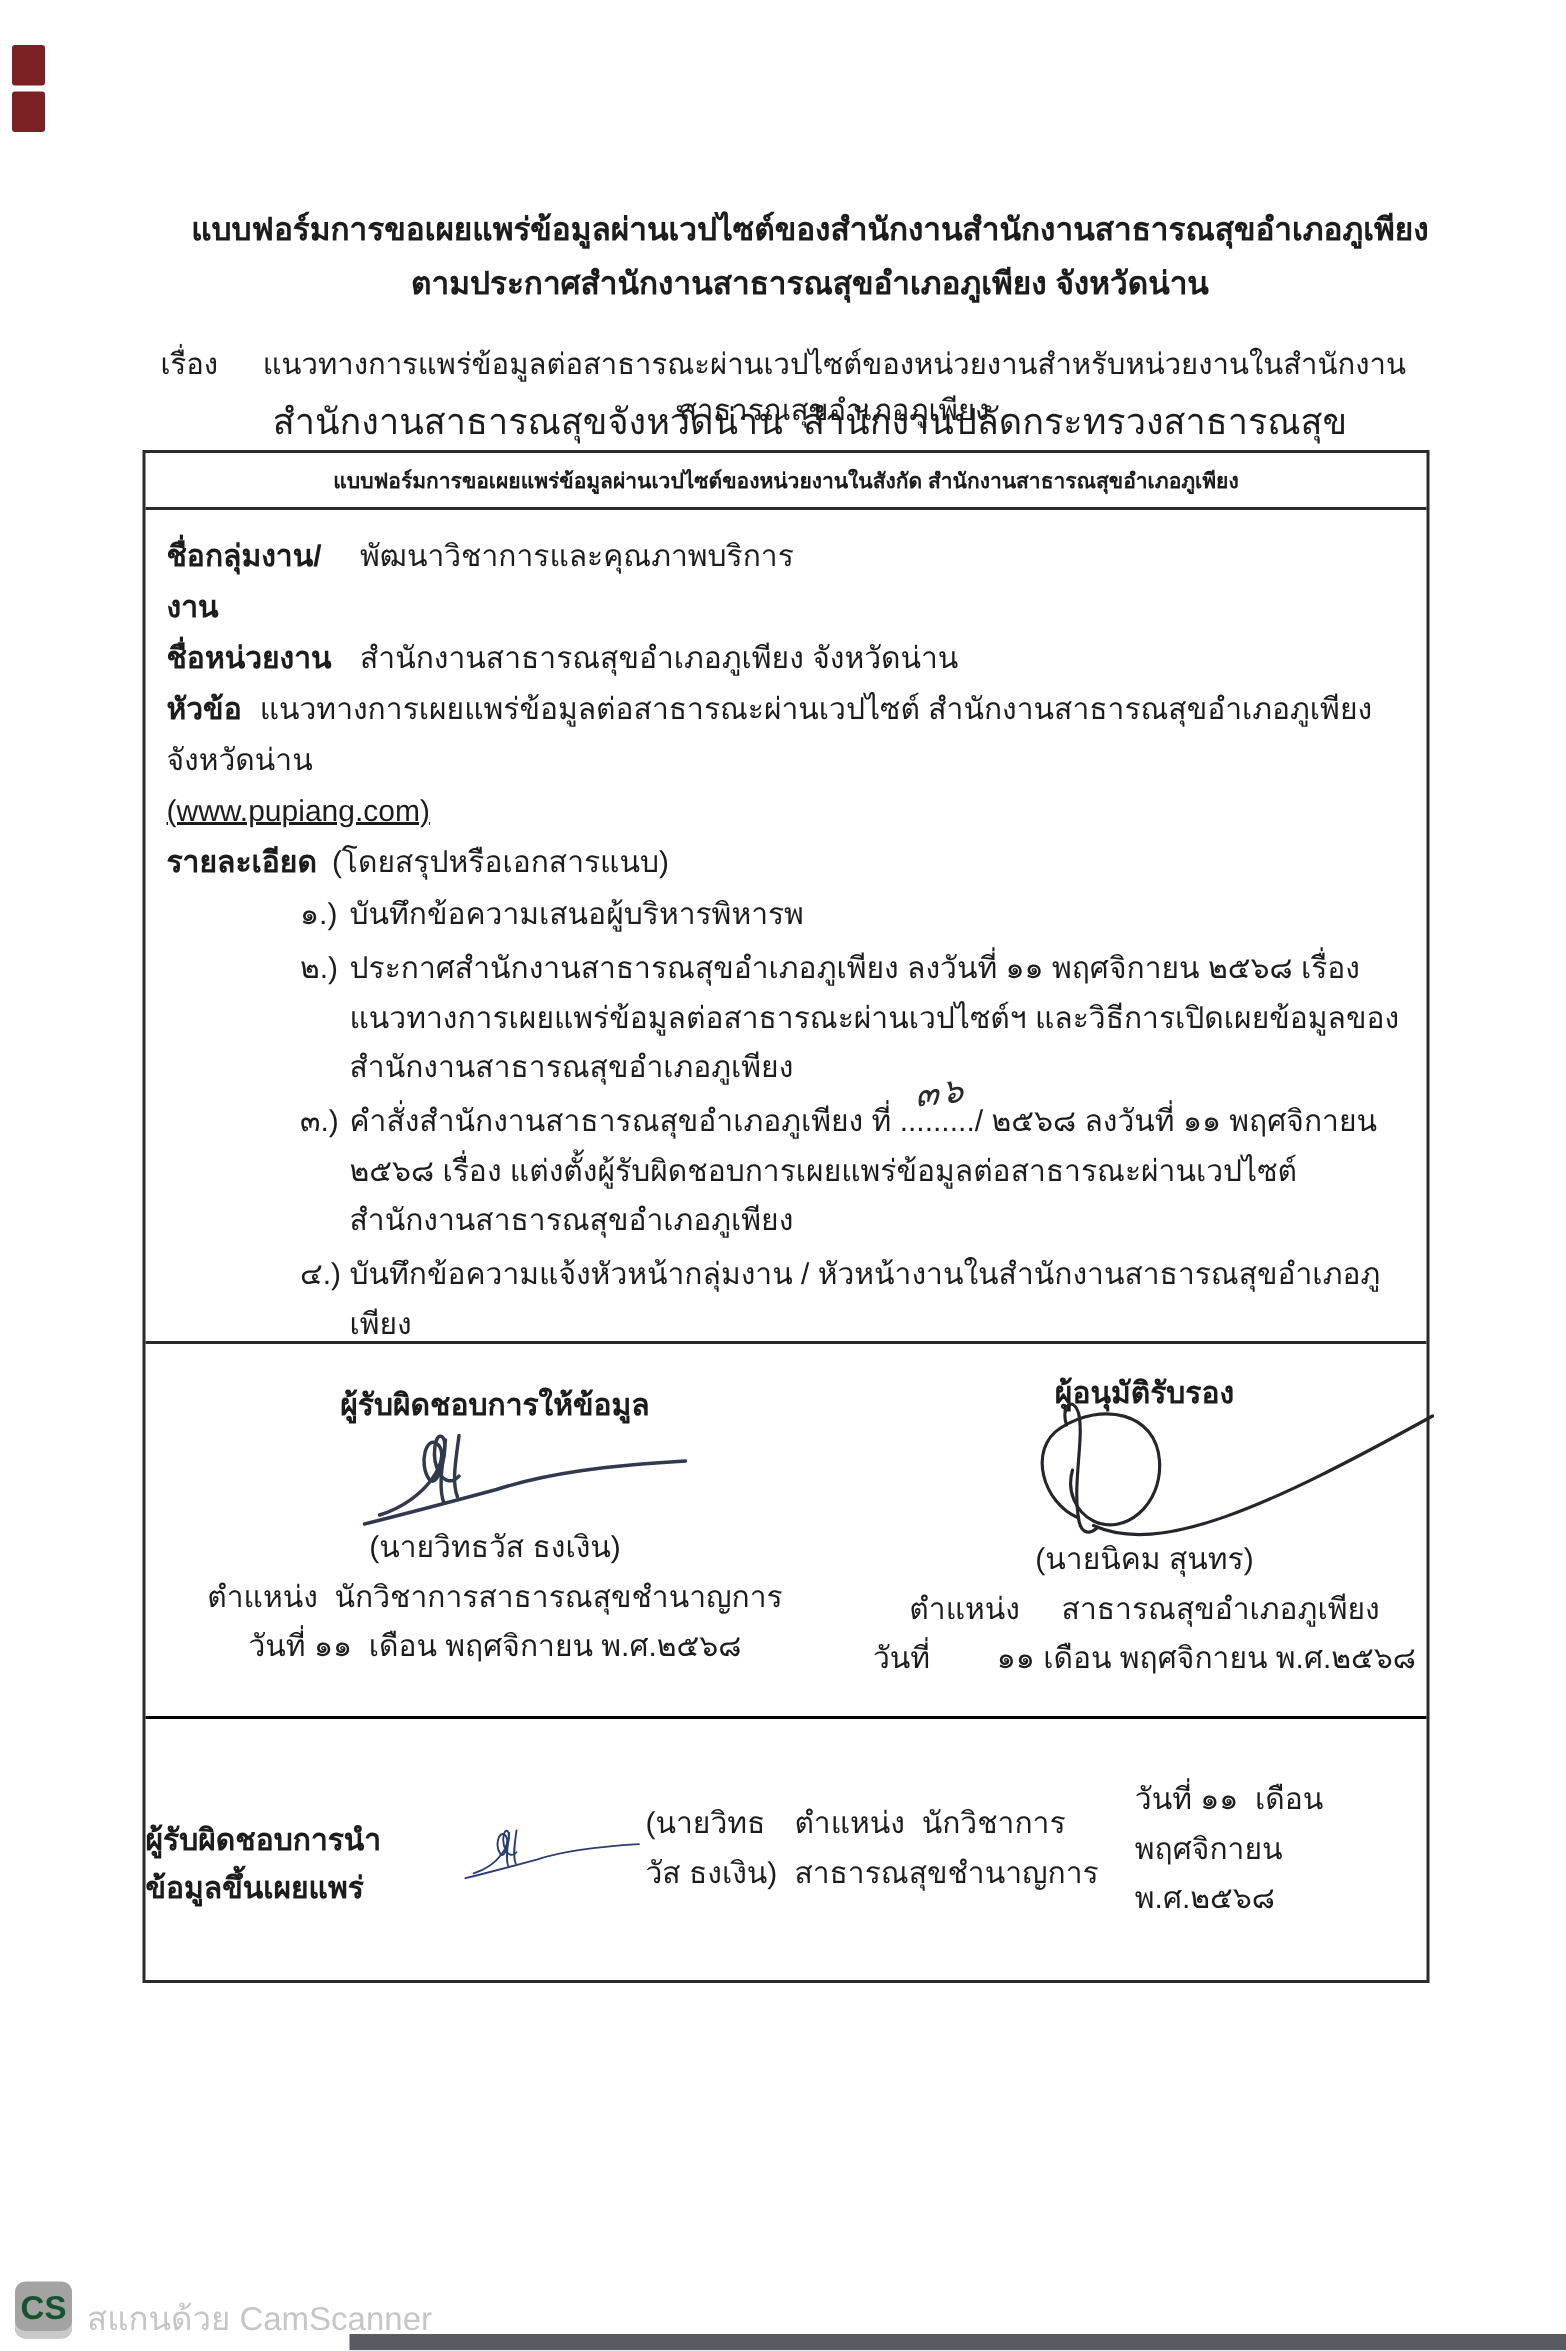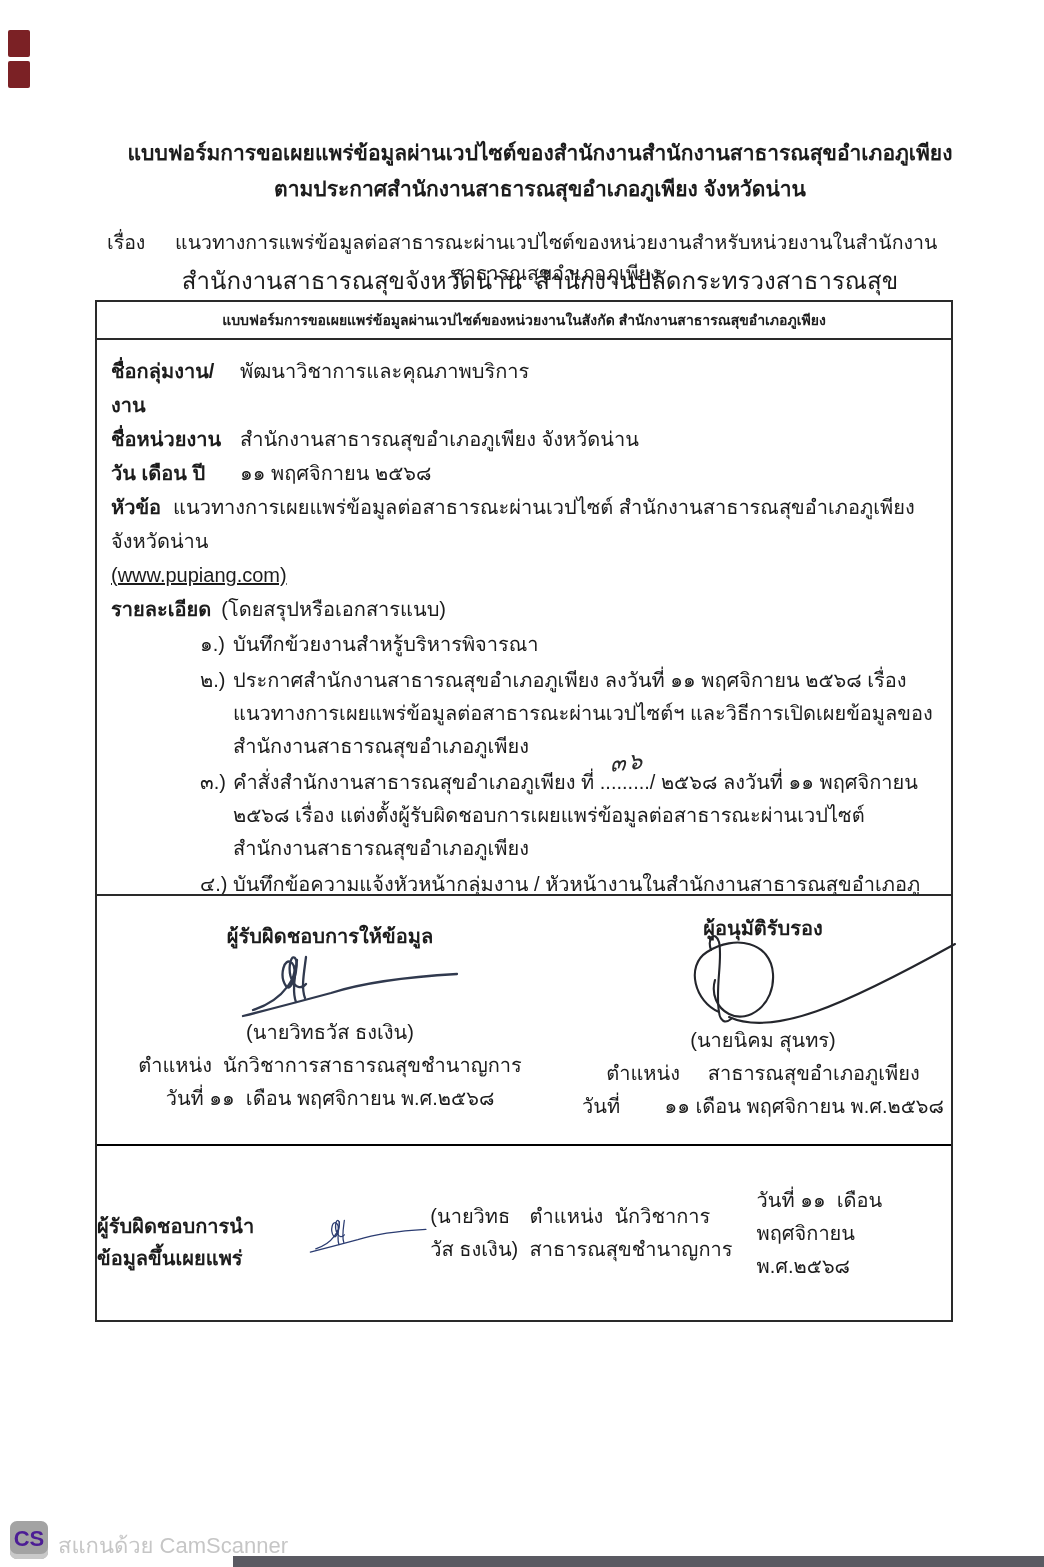--- a/index.html
+++ b/index.html
@@ -69,21 +69,21 @@
   .bottom-row{flex:1;border-top:2px solid #000000;display:flex;flex-direction:row;align-items:center;font-size:20px;}
   .bottom-row .sig-title{margin-top:18px;}
   svg.sig{display:block;}
   svg.sig.sleft{margin:-2px 0 -10px 40px;}
   svg.sig.sright{margin:-14px 0 -24px 60px;}
   svg.sig.sbottom{margin:-4px 0 -12px 30px;}
 
   
   .cs-badge{
     position:absolute;left:10px;top:1521px;width:38px;height:38px;border-radius:7px;
-    background:#a3a3a3;color:#4c1d95;font-weight:700;font-size:22px;line-height:36px;text-align:center;
+    background:#a3a3a3;color:#14532d;font-weight:700;font-size:22px;line-height:36px;text-align:center;
     box-shadow:inset 0 -5px 0 #c9c9c9;
   }
   .cs-text{position:absolute;left:58px;top:1528px;font-size:22px;color:#c6c6c6;}
   .bottom-bar{position:absolute;left:233px;right:0;bottom:0;height:11px;background:#4c4c55;opacity:.92;}
 </style>
 </head>
 <body>
 
 <div class="page">
 
@@ -106,35 +106,31 @@
     <div class="box-content">
 
       <div class="field-row">
         <span class="flabel">ชื่อกลุ่มงาน/งาน</span>
         <span class="fvalue">พัฒนาวิชาการและคุณภาพบริการ</span>
       </div>
       <div class="field-row">
         <span class="flabel">ชื่อหน่วยงาน</span>
         <span class="fvalue">สำนักงานสาธารณสุขอำเภอภูเพียง จังหวัดน่าน</span>
       </div>
-      <div class="field-row">
-        <span class="flabel">วัน เดือน ปี</span>
-        <span class="fvalue">๑๑ พฤศจิกายน ๒๕๖๘</span>
-      </div>
 
       <div class="topic-line pre"><span class="flabel">หัวข้อ</span><span>แนวทางการเผยแพร่ข้อมูลต่อสาธารณะผ่านเวปไซต์ สำนักงานสาธารณสุขอำเภอภูเพียง  จังหวัดน่าน</span></div>
 
       <div class="url-line"><span class="link">(www.pupiang.com)</span></div>
 
       <div class="details-line"><span class="flabel">รายละเอียด</span><span>(โดยสรุปหรือเอกสารแนบ)</span></div>
 
       <ul class="items">
         <li>
           <span class="num">๑.)</span>
-          <span class="itext">บันทึกข้วยงานสำหรู้บริหารพิจารณา</span>
+          <span class="itext">บันทึกข้อความเสนอผู้บริหารพิหารพ</span>
         </li>
         <li>
           <span class="num">๒.)</span>
           <span class="itext">ประกาศสำนักงานสาธารณสุขอำเภอภูเพียง ลงวันที่ ๑๑ พฤศจิกายน ๒๕๖๘ เรื่อง แนวทางการเผยแพร่ข้อมูลต่อสาธารณะผ่านเวปไซต์ฯ และวิธีการเปิดเผยข้อมูลของสำนักงานสาธารณสุขอำเภอภูเพียง</span>
         </li>
         <li>
           <span class="num">๓.)</span>
           <span class="itext"><span class="pre">คำสั่งสำนักงานสาธารณสุขอำเภอภูเพียง ที่</span> <span class="hand"><span>........./</span><span class="hw">๓๖</span></span> <span>๒๕๖๘ ลงวันที่ ๑๑ พฤศจิกายน ๒๕๖๘ เรื่อง แต่งตั้งผู้รับผิดชอบการเผยแพร่ข้อมูลต่อสาธารณะผ่านเวปไซต์สำนักงานสาธารณสุขอำเภอภูเพียง</span></span>
         </li>
         <li>

